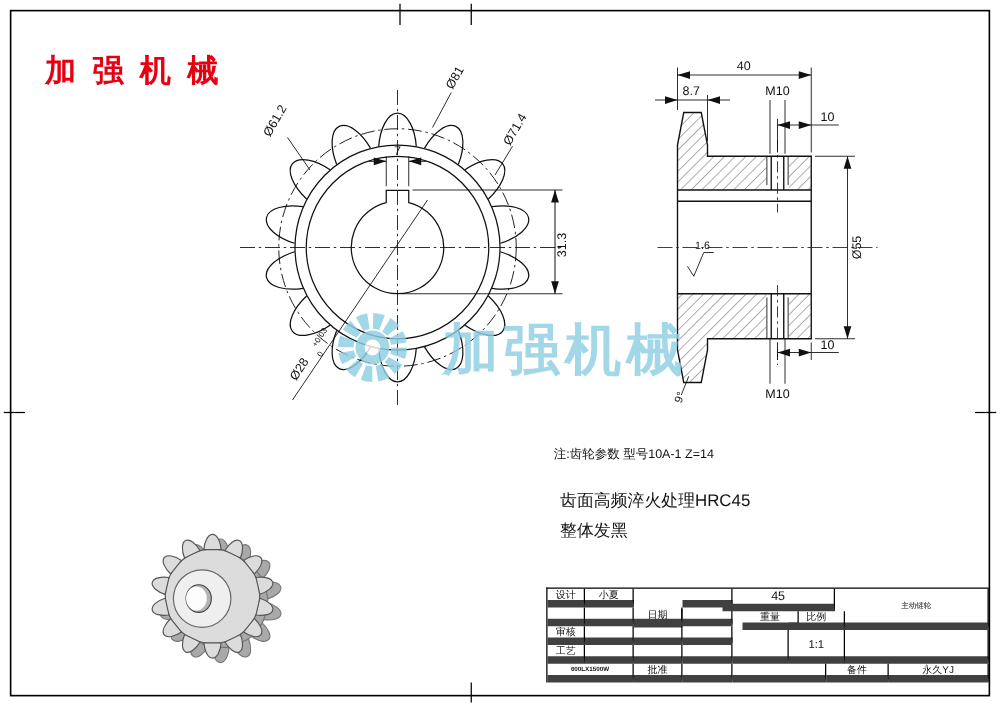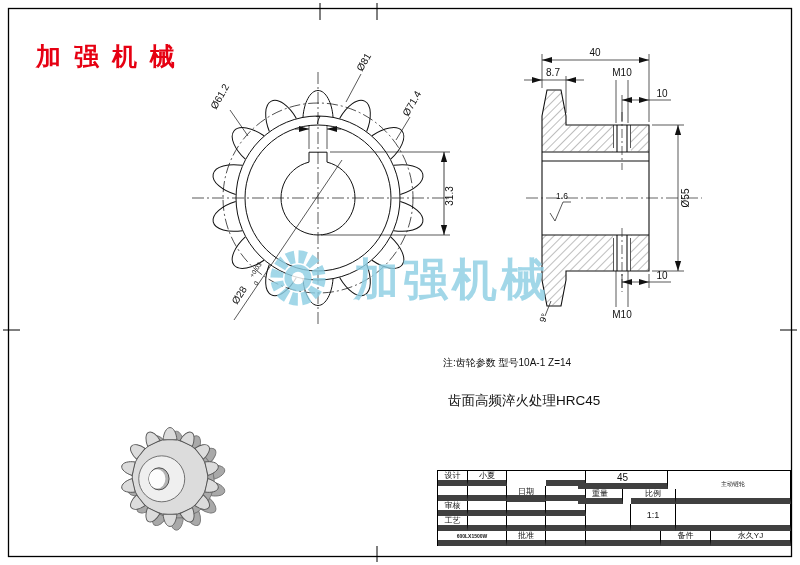--- a/index.html
+++ b/index.html
@@ -201,20 +201,21 @@
     <circle cx="33" cy="33" r="14" fill="#8ecfe4"></circle>
     <circle cx="33" cy="33" r="6.5" fill="#ffffff"></circle>
   </svg>
   <span class="wm-text">加强机械</span>
 </div>
 
 <div id="note">注:齿轮参数 型号10A-1 Z=14</div>
 
 <div id="tech">
   <div class="t-line">齿面高频淬火处理HRC45</div>
+  <div class="t-line">整体发黑</div>
 </div>
 
 <div id="titleblock">
 
   <div class="cell" style="left:0;top:0;width:30px;height:15px">设计</div>
   <div class="cell" style="left:30px;top:0;width:39px;height:15px">小夏</div>
   <div class="cell" style="left:69px;top:16px;width:39px;height:15px">日期</div>
   <div class="cell" style="left:108px;top:0;width:40px;height:15px"></div>
   <div class="cell" style="left:0;top:15px;width:30px;height:15px"></div>
   <div class="cell" style="left:30px;top:15px;width:39px;height:15px"></div>
@@ -227,21 +228,21 @@
   <div class="cell" style="left:0;top:45px;width:30px;height:15px">工艺</div>
   <div class="cell" style="left:30px;top:45px;width:39px;height:15px"></div>
   <div class="cell" style="left:69px;top:45px;width:39px;height:15px"></div>
   <div class="cell" style="left:108px;top:45px;width:40px;height:15px"></div>
   <div class="cell" style="left:0;top:60px;width:69px;height:15px;font-size:5px;font-weight:bold">600LX1500W</div>
   <div class="cell" style="left:69px;top:60px;width:39px;height:15px">批准</div>
   <div class="cell" style="left:108px;top:60px;width:40px;height:15px"></div>
 
   <div class="cell" style="left:140px;top:0;width:90px;height:18px;font-size:10px">45</div>
   <div class="cell" style="left:238px;top:0;width:115px;height:33px;font-size:6px">主动链轮</div>
-  <div class="cell" style="left:140px;top:18px;width:45px;height:15px">重量</div>
+  <div class="cell" style="left:156px;top:18px;width:45px;height:15px">重量</div>
   <div class="cell" style="left:193px;top:18px;width:45px;height:15px">比例</div>
   <div class="cell" style="left:148px;top:33px;width:45px;height:27px"></div>
   <div class="cell" style="left:193px;top:33px;width:45px;height:27px;font-size:9px">1:1</div>
   <div class="cell" style="left:238px;top:33px;width:115px;height:27px"></div>
   <div class="cell" style="left:148px;top:60px;width:75px;height:15px"></div>
   <div class="cell" style="left:223px;top:60px;width:50px;height:15px">备件</div>
   <div class="cell" style="left:273px;top:60px;width:80px;height:15px">永久YJ</div>
 </div>
 
 </body></html>

